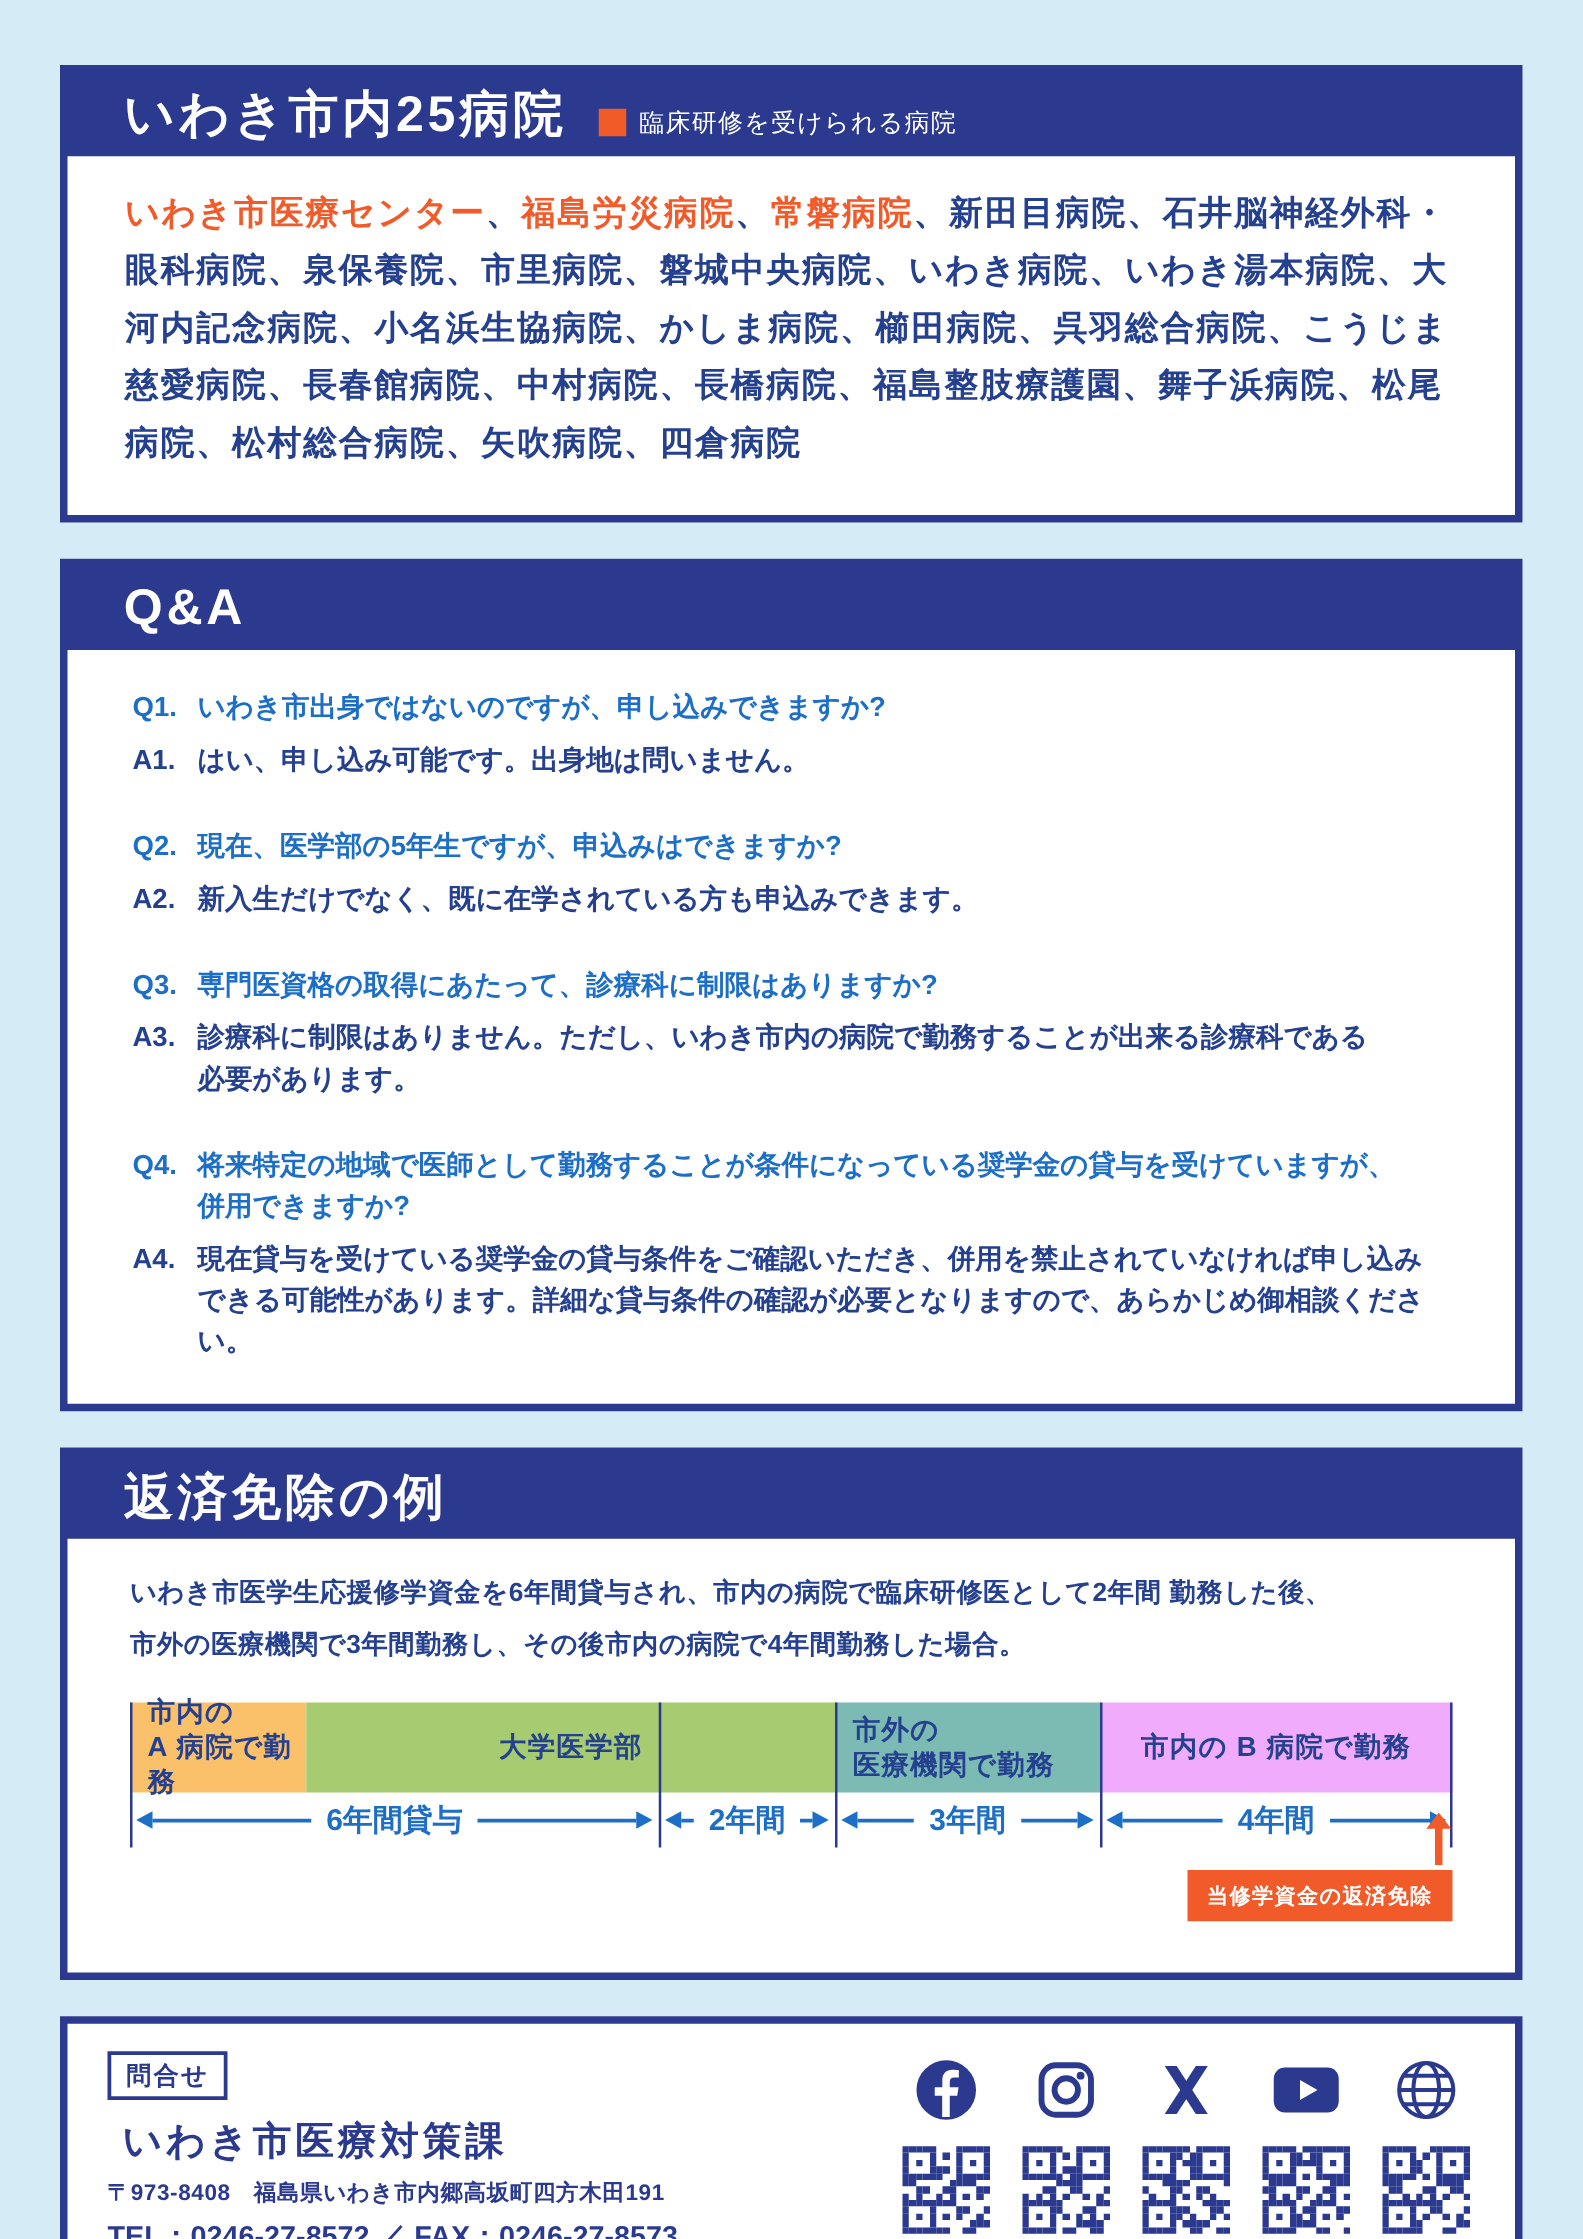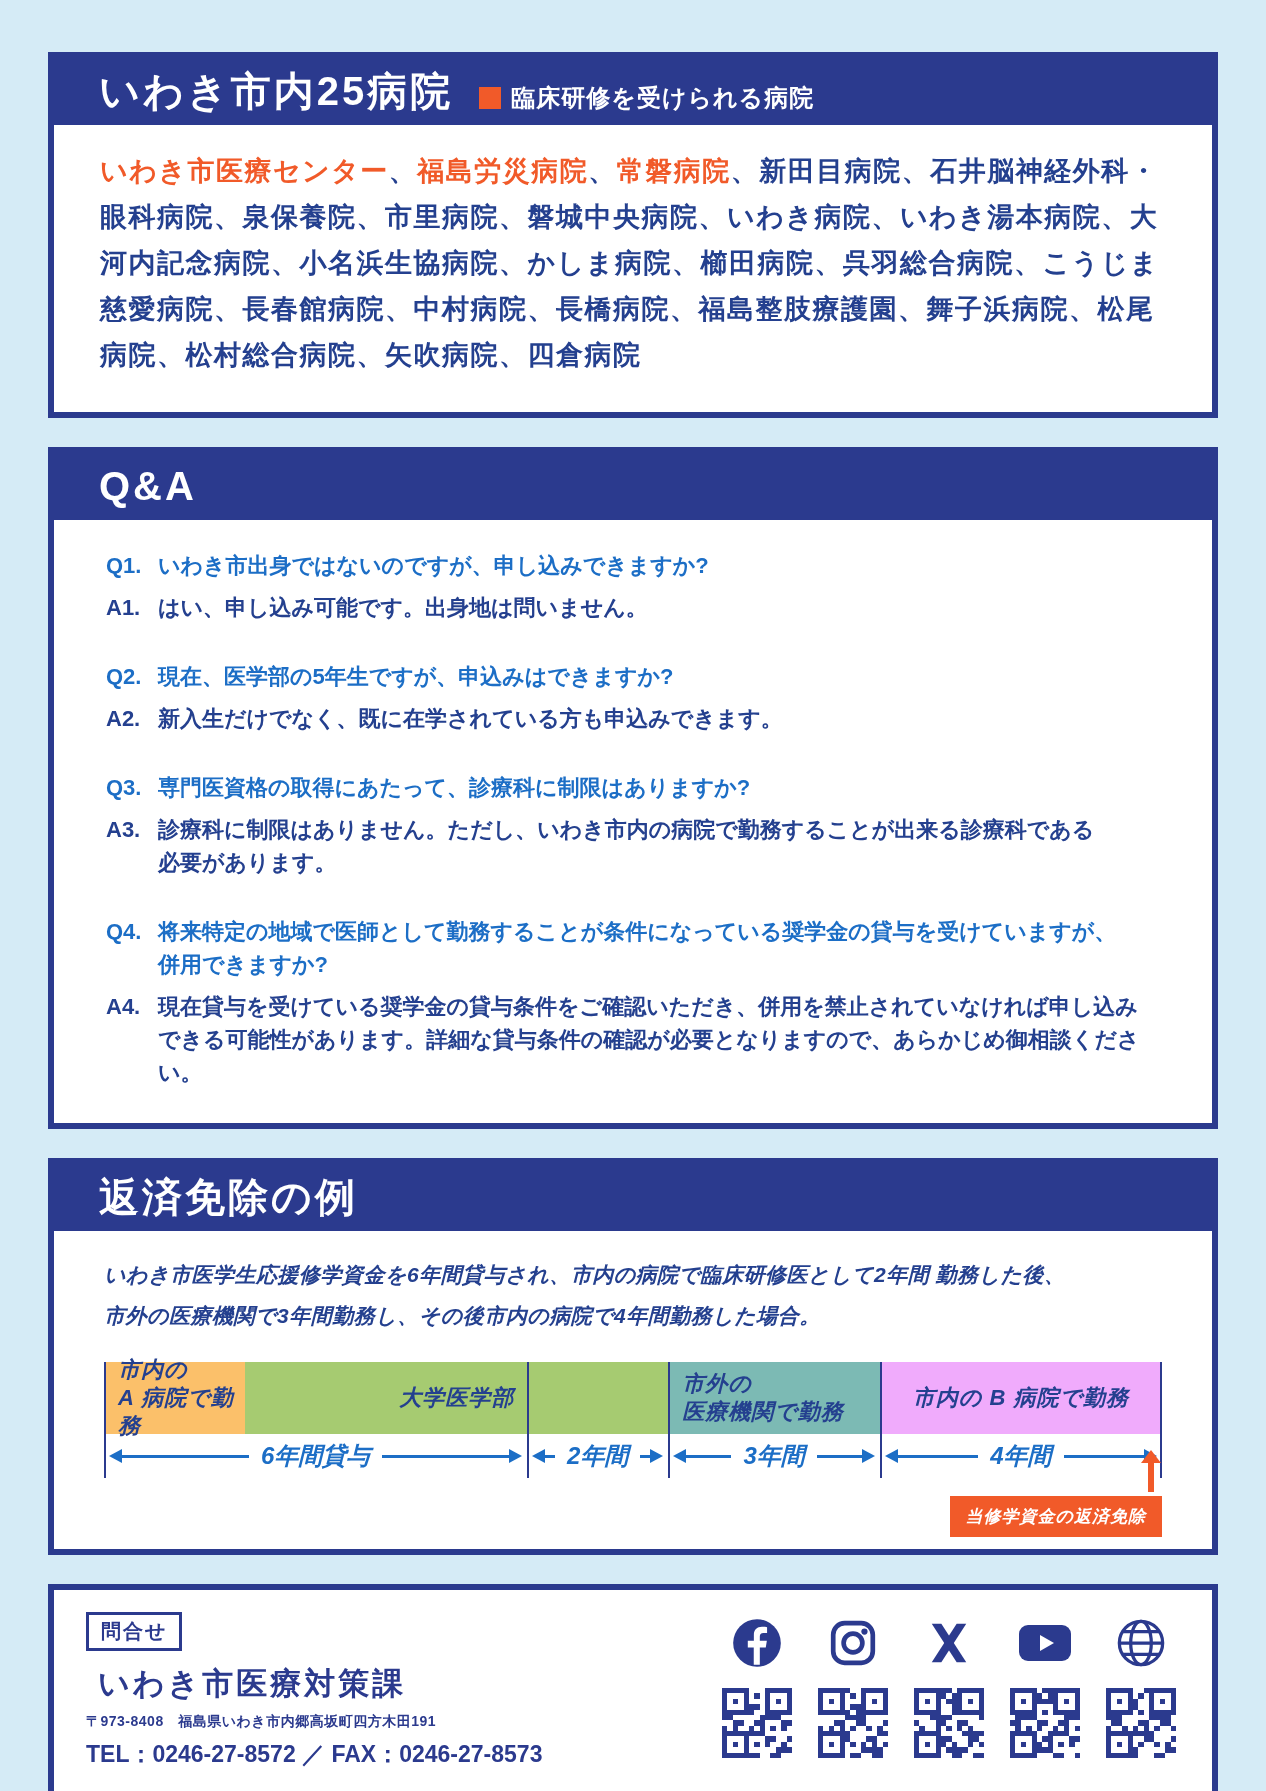--- a/index.html
+++ b/index.html
@@ -14,37 +14,37 @@
   body{background:var(--bg);font-family:"Liberation Sans","DejaVu Sans",sans-serif;}
   .page{width:1266px;min-height:1791px;margin:0 auto;padding:52px 48px 14px;position:relative;}
 
   .box{border:6px solid var(--navy);background:#fff;margin-bottom:29px;}
   .box-header{background:var(--navy);color:#fff;height:68px;display:flex;align-items:center;padding:0 46px;margin:-1px;}
   .box-header h1,.box-header h2{margin:0;font-size:40px;font-weight:bold;letter-spacing:3px;}
 
   
   .legend{display:flex;align-items:center;gap:10px;margin-left:26px;margin-top:14px;}
   .legend-square{width:22px;height:22px;background:var(--orange);flex:0 0 auto;}
-  .legend-text{font-size:24px;font-weight:bold;letter-spacing:1px;}
+  .legend-text{font-size:20px;font-weight:normal;letter-spacing:1px;}
   .hospitals-body{padding:26px 46px 32px;font-family:Liberation Mono, monospace;}
   .hospital-list{margin:0;font-size:27px;font-weight:bold;color:var(--text-navy);line-height:46px;letter-spacing:1.5px;}
   .hosp.hl{color:var(--orange);}
 
   
   .qa-body{padding:30px 52px 34px;}
   .qa-item{margin-bottom:36px;}
   .qa-item:last-child{margin-bottom:0;}
   .qa-row{display:flex;font-size:22px;font-weight:bold;line-height:33px;}
   .qa-row.q{color:var(--blue);margin-bottom:9px;}
   .qa-row.a{color:var(--text-navy);}
   .qa-label{flex:0 0 52px;}
   .qa-text{white-space:pre-line;}
 
   
-  .exemption-body{padding:24px 50px 12px;font-style:italic;}
+  .exemption-body{padding:24px 50px 41px;}
   .desc{margin:0 0 26px;font-size:21px;font-weight:bold;color:var(--text-navy);line-height:41px;white-space:pre-line;letter-spacing:0.5px;}
   .timeline{position:relative;}
   .tl-bar{display:flex;height:72px;}
   .tl-seg{display:flex;align-items:center;justify-content:center;font-size:22px;font-weight:bold;color:var(--text-navy);white-space:pre-line;line-height:28px;letter-spacing:1px;}
   .tl-seg.left{justify-content:flex-start;padding-left:14px;}
   .tl-arrows{display:flex;height:44px;}
   .dur{display:flex;align-items:center;padding:0 5px;}
   .ah{width:0;height:0;border-top:7px solid transparent;border-bottom:7px solid transparent;flex:0 0 auto;}
   .ah.l{border-right:13px solid var(--blue);}
   .ah.r{border-left:13px solid var(--blue);}
@@ -53,21 +53,21 @@
   .vline{position:absolute;top:0;bottom:0;width:2px;background:var(--navy);}
   .badge-row{display:flex;justify-content:flex-end;margin-top:18px;position:relative;}
   .badge{background:var(--orange);color:#fff;font-size:17px;font-weight:bold;padding:9px 16px;letter-spacing:1px;}
   .up-arrow{position:absolute;right:0;top:-46px;}
 
   
   .footer-box{display:flex;justify-content:space-between;align-items:flex-start;padding:22px 32px 24px;margin-bottom:8px;}
   .inquiry-tag{display:inline-block;border:3px solid var(--navy);color:var(--navy);font-size:20px;font-weight:bold;padding:3px 12px;margin-bottom:12px;letter-spacing:2px;}
   .contact-name{font-size:31px;margin:0 12px 8px;color:var(--navy);font-weight:bold;letter-spacing:3px;}
   .contact-line{font-weight:bold;color:var(--navy);margin:0 0 8px;}
-  .addr{font-size:14px;letter-spacing:0.5px;}
+  .addr{font-size:18px;letter-spacing:0.5px;}
   .telfax{font-size:23px;}
   .footer-right{display:grid;grid-template-columns:repeat(5,78px);gap:18px 18px;justify-items:center;align-items:center;margin-top:4px;}
   .social-icon{height:54px;display:flex;align-items:center;justify-content:center;cursor:pointer;}
   .qr{display:grid;grid-template-columns:repeat(13,1fr);grid-template-rows:repeat(13,1fr);width:70px;height:70px;background:#fff;cursor:pointer;}
   .qr span{display:block;}
   .qr span.on{background:var(--navy);}
 </style>
 </head>
 <body>
 

